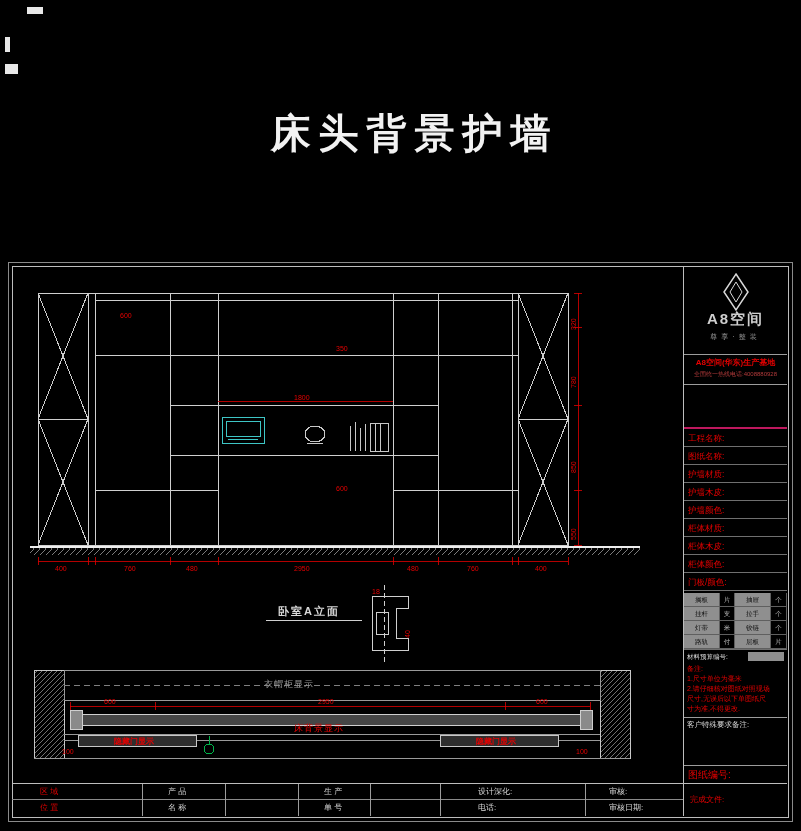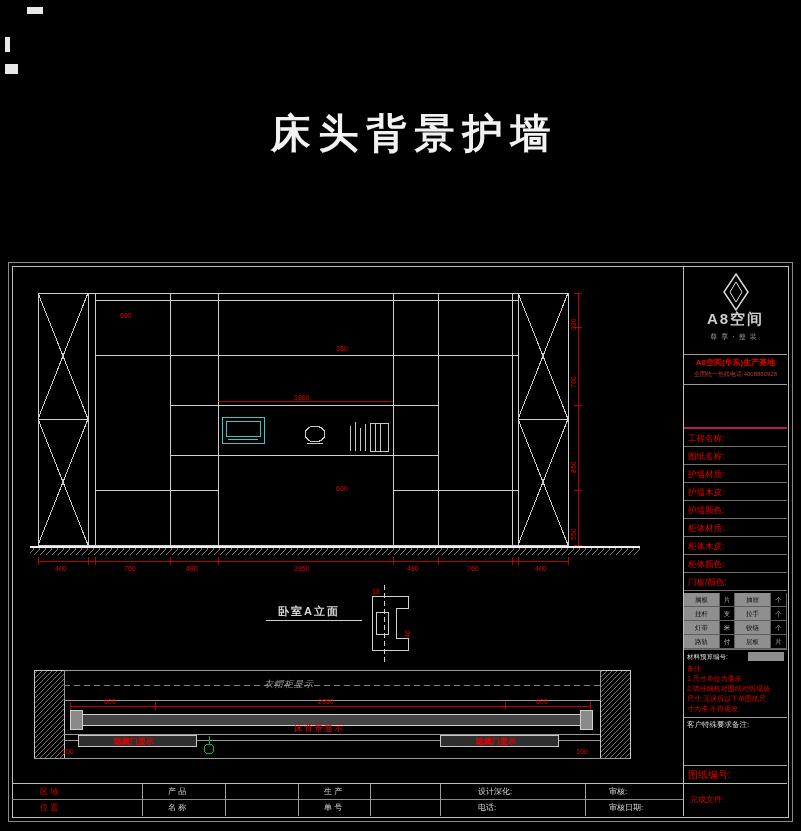--- a/index.html
+++ b/index.html
@@ -172,21 +172,21 @@
   <span class="dim dimv" style="left:578px;top:380px;">780</span>
   <span class="dim dimv" style="left:578px;top:465px;">850</span>
   <span class="dim dimv" style="left:578px;top:532px;">550</span>
 
   <span class="abs whitetxt" style="left:278px;top:604px;font-size:11px;font-weight:bold;letter-spacing:2px;">卧室A立面</span>
   <div class="hline" style="left:266px;top:620px;width:96px;background:#d0d0d0;"></div>
 
   <span class="dim" style="left:372px;top:588px;">18</span>
   <span class="dim dimv" style="left:412px;top:630px;">40</span>
 
-  <span class="abs graytxt" style="left:264px;top:678px;font-size:9px;letter-spacing:1px;font-style:italic;">衣帽柜显示</span>
+  <span class="abs graytxt" style="left:264px;top:678px;font-size:9px;letter-spacing:1px;">衣帽柜显示</span>
   <span class="abs redtxt" style="left:294px;top:722px;font-size:9px;font-weight:normal;letter-spacing:1px;">床背景显示</span>
   <span class="abs redtxt" style="left:114px;top:736px;font-size:8px;font-weight:bold;">隐藏门显示</span>
   <span class="abs redtxt" style="left:476px;top:736px;font-size:8px;font-weight:bold;">隐藏门显示</span>
 
   <span class="dim" style="left:104px;top:698px;">600</span>
   <span class="dim" style="left:318px;top:698px;">2950</span>
   <span class="dim" style="left:536px;top:698px;">600</span>
   <span class="dim" style="left:62px;top:748px;">100</span>
   <span class="dim" style="left:576px;top:748px;">100</span>
 

